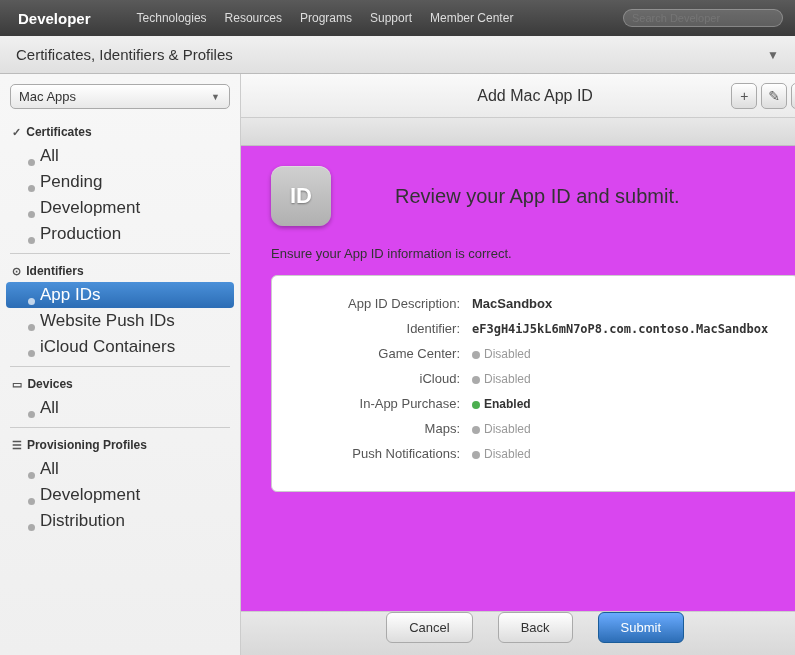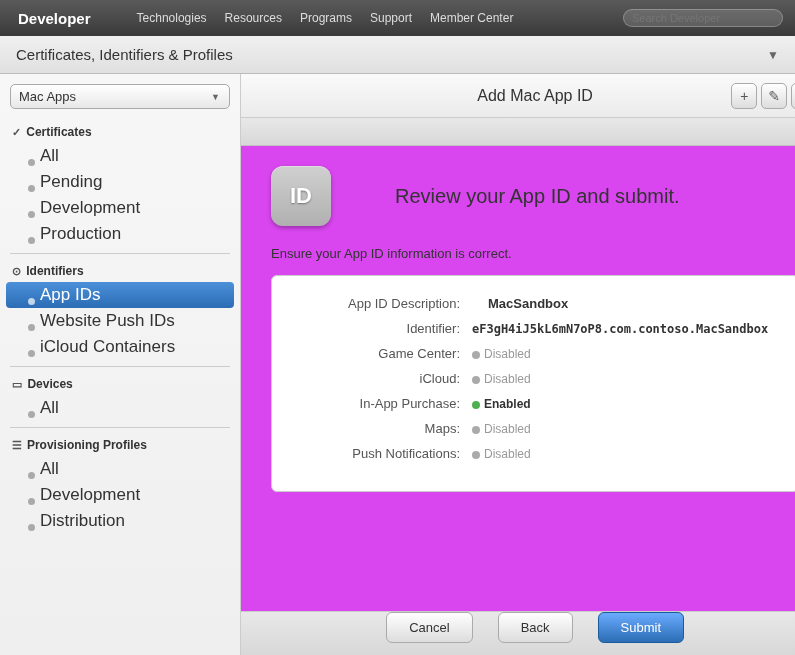--- a/index.html
+++ b/index.html
@@ -193,21 +193,21 @@
       width: 170px;
       flex-shrink: 0;
       color: #555;
       font-size: 13px;
       padding-right: 12px;
     }
     .info-value {
       color: #333;
       font-size: 13px;
     }
-    .info-value.bold { font-weight: 600; margin-left: 16px; }
+    .info-value.bold { font-weight: 600; }
     .info-value.mono { font-family: monospace; font-size: 12px; font-weight: 600; color: #333; }
     .info-value.disabled { color: #999; font-size: 12px; }
     .info-value.enabled { color: #333; font-weight: 600; font-size: 12px; }
     .status-dot {
       display: inline-block;
       width: 8px; height: 8px;
       border-radius: 50%;
       margin-right: 4px;
       vertical-align: middle;
     }

